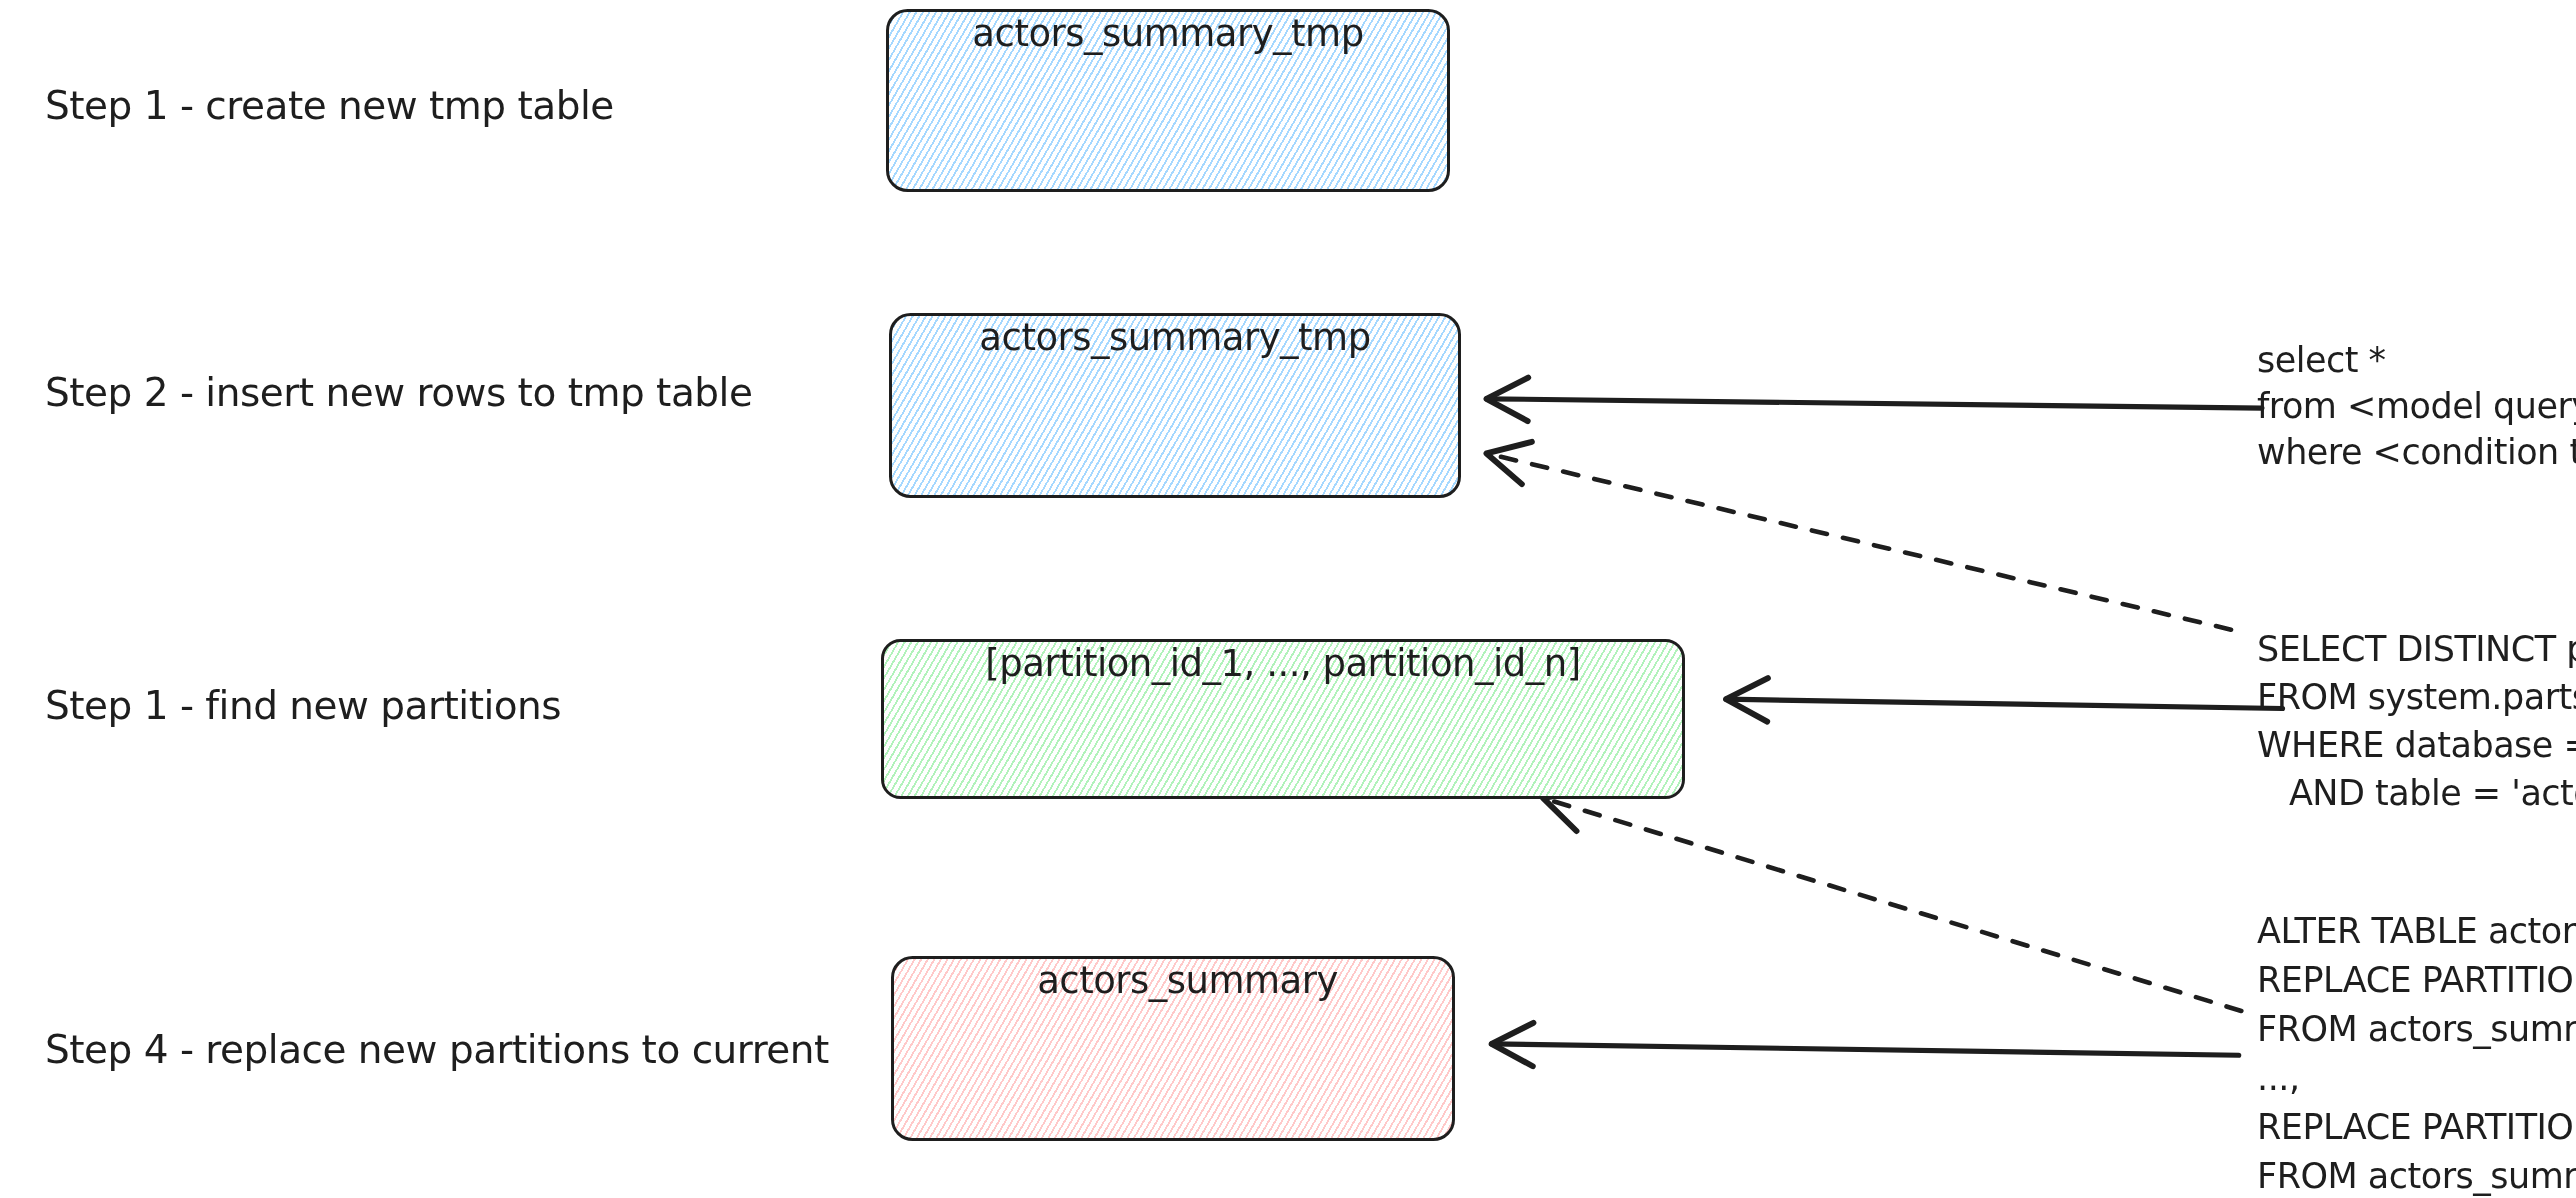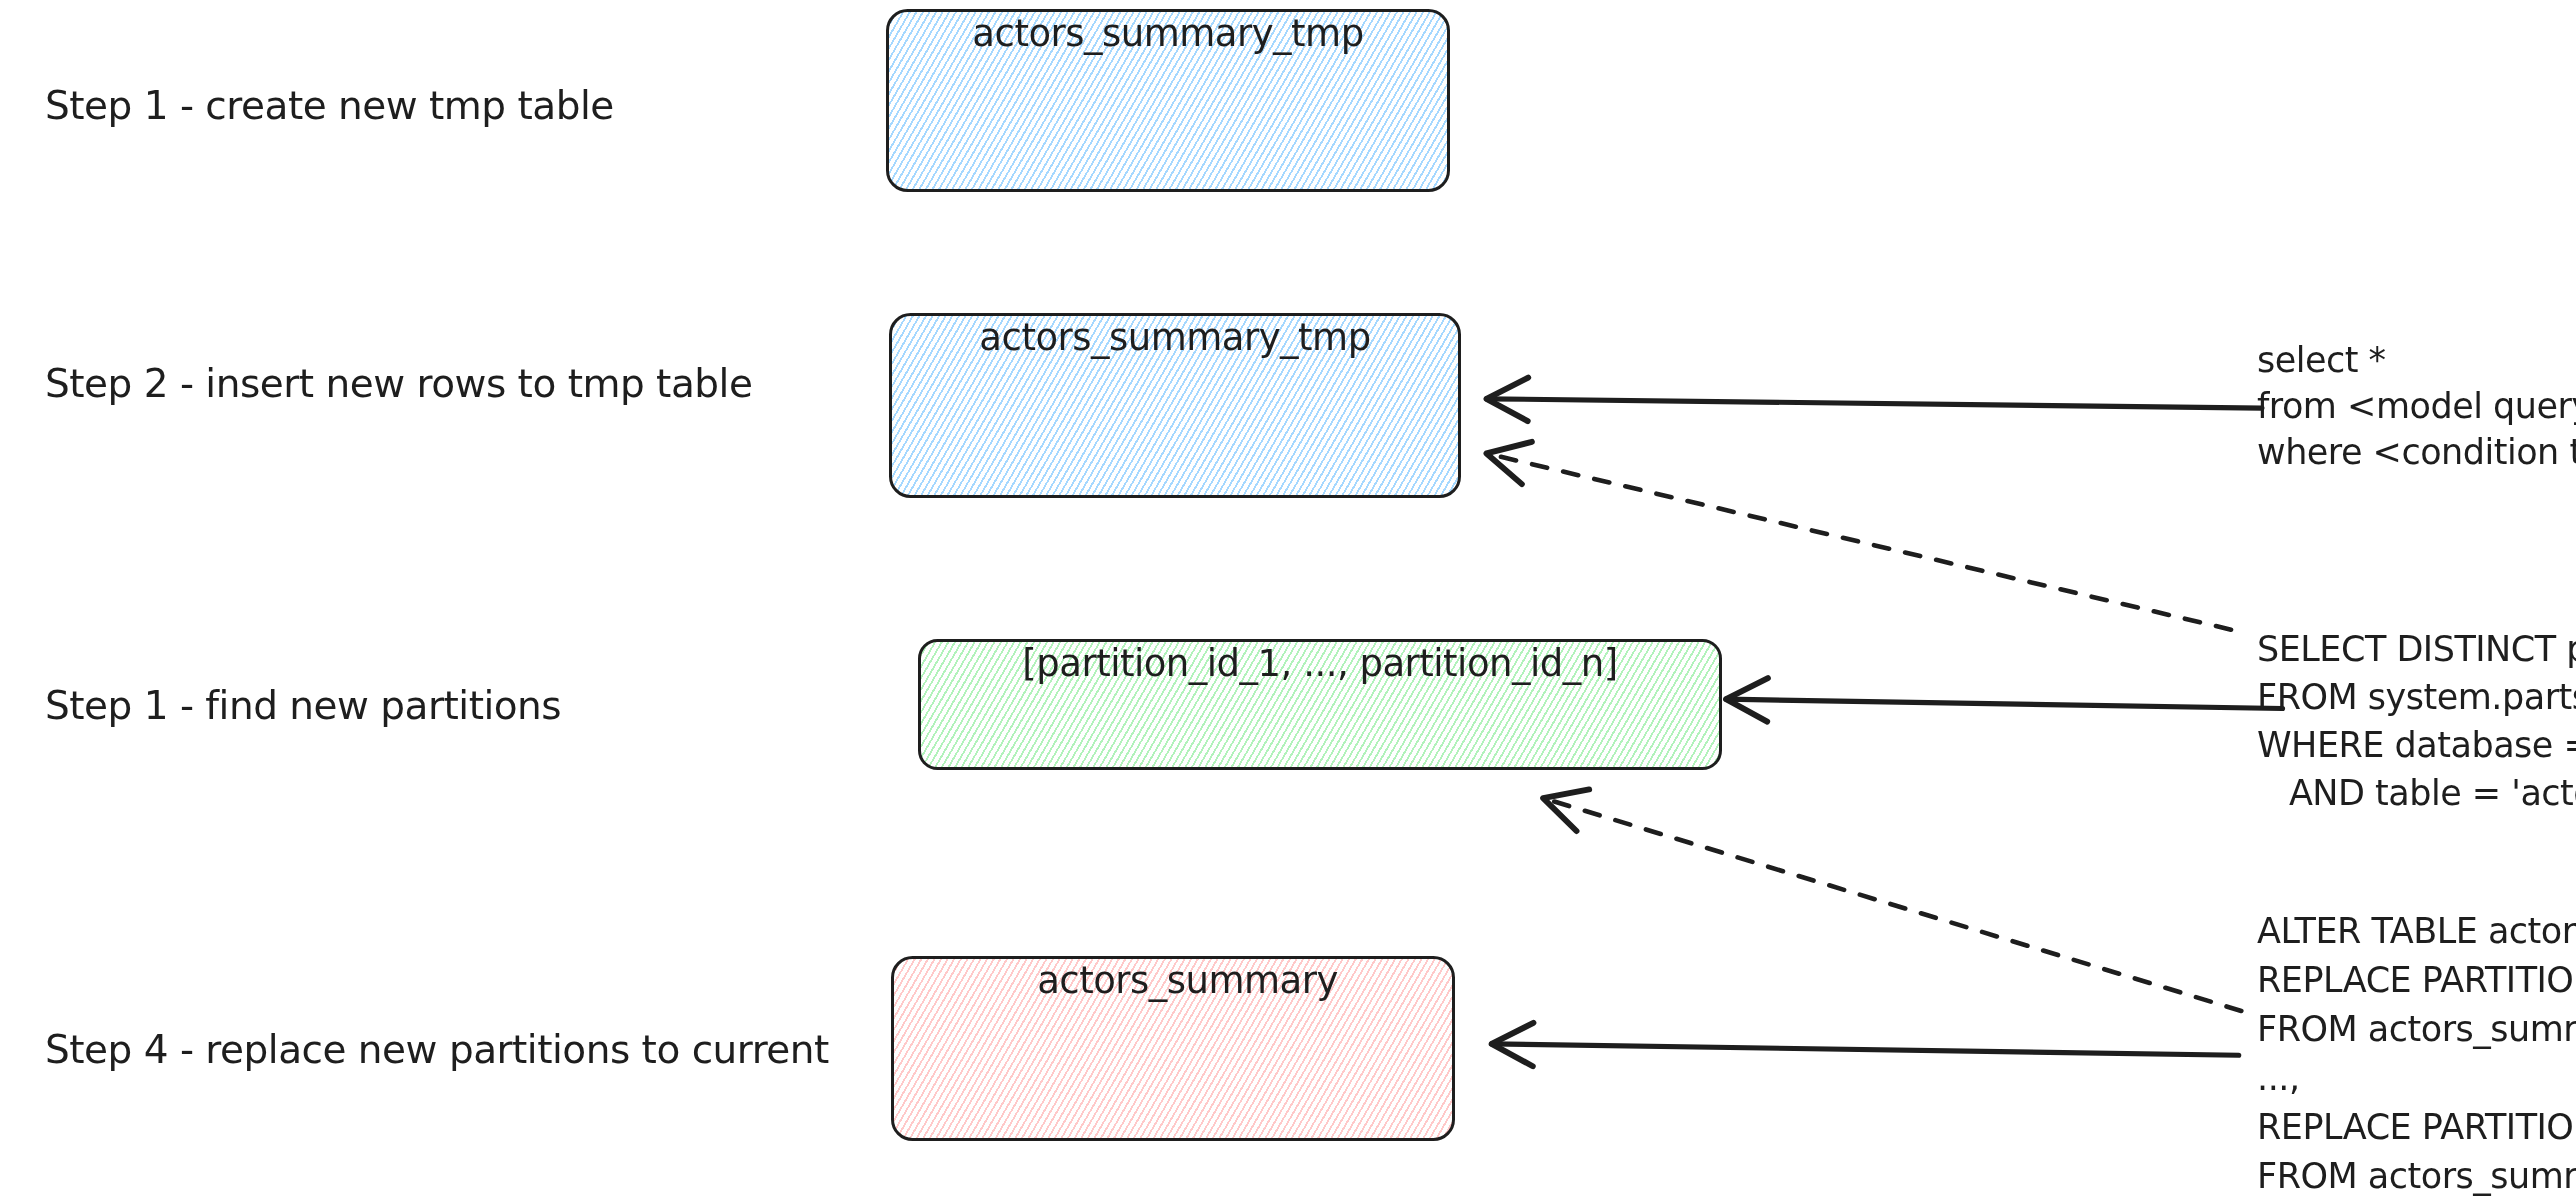--- a/index.html
+++ b/index.html
@@ -72,33 +72,33 @@
     </defs>
     <path class="arrow" d="M6155 781 L5625 779" marker-end="url(#ah)"></path>
     <path class="arrow" d="M4390 792 L2885 774" marker-end="url(#ah)"></path>
     <path class="arrow" d="M4430 1375 L3350 1357" marker-end="url(#ah)"></path>
     <path class="arrow" d="M4345 2048 L2895 2026" marker-end="url(#ah)"></path>
     <path class="arrow dashed" d="M4330 1222 L2885 880" marker-end="url(#ah)"></path>
     <path class="arrow dashed" d="M4350 1962 L2995 1549" marker-end="url(#ah)"></path>
   </svg>
 
   <div class="step-label" style="top:85px">Step 1 - create new tmp table</div>
-  <div class="step-label" style="top:363px">Step 2 - insert new rows to tmp table</div>
+  <div class="step-label" style="top:372px">Step 2 - insert new rows to tmp table</div>
   <div class="step-label" style="top:685px">Step 1 - find new partitions</div>
   <div class="step-label" style="top:1029px">Step 4 - replace new partitions to current</div>
 
   <div class="node hachure-blue" style="left:886px;top:9.3px;width:564px;height:183px">
     <span class="node-text">actors_summary_tmp</span>
   </div>
 
   <div class="node hachure-blue" style="left:889px;top:313px;width:572px;height:185px">
     <span class="node-text">actors_summary_tmp</span>
   </div>
 
-  <div class="node hachure-green" style="left:918px;top:639px;width:804px;height:131px;border-radius:19.6px">
+  <div class="node hachure-green" style="left:881px;top:639px;width:804px;height:160px;border-radius:19.6px">
     <span class="node-text">[partition_id_1, ..., partition_id_n]</span>
   </div>
 
   <div class="node hachure-pink" style="left:891px;top:956px;width:564px;height:185px">
     <span class="node-text">actors_summary</span>
   </div>
 
   <div class="sql sql-insert">
     <div class="sql-line">select *</div>
     <div class="sql-line">from &lt;model query&gt;</div>

